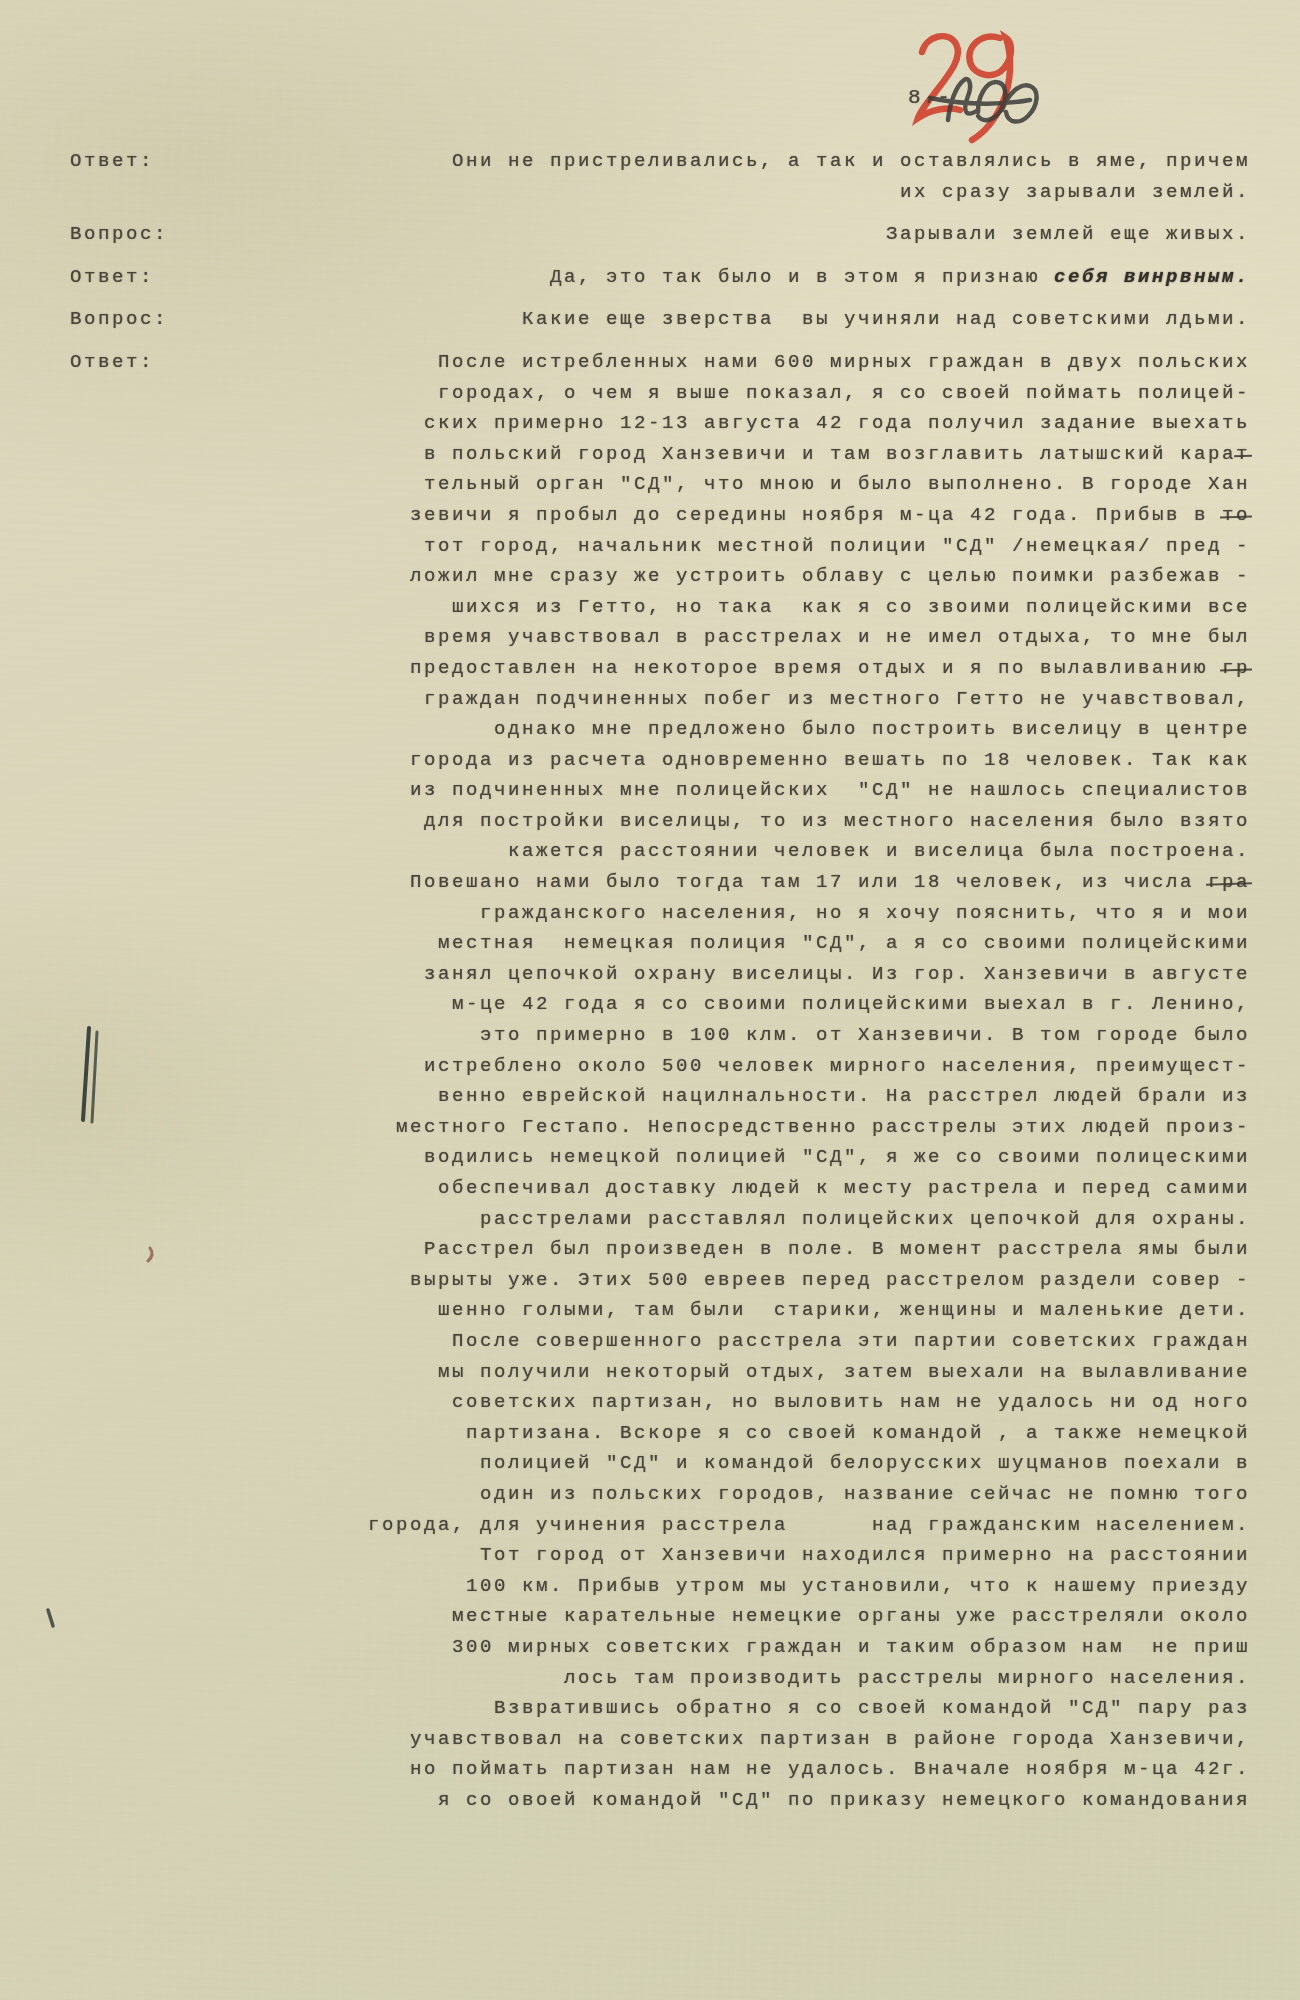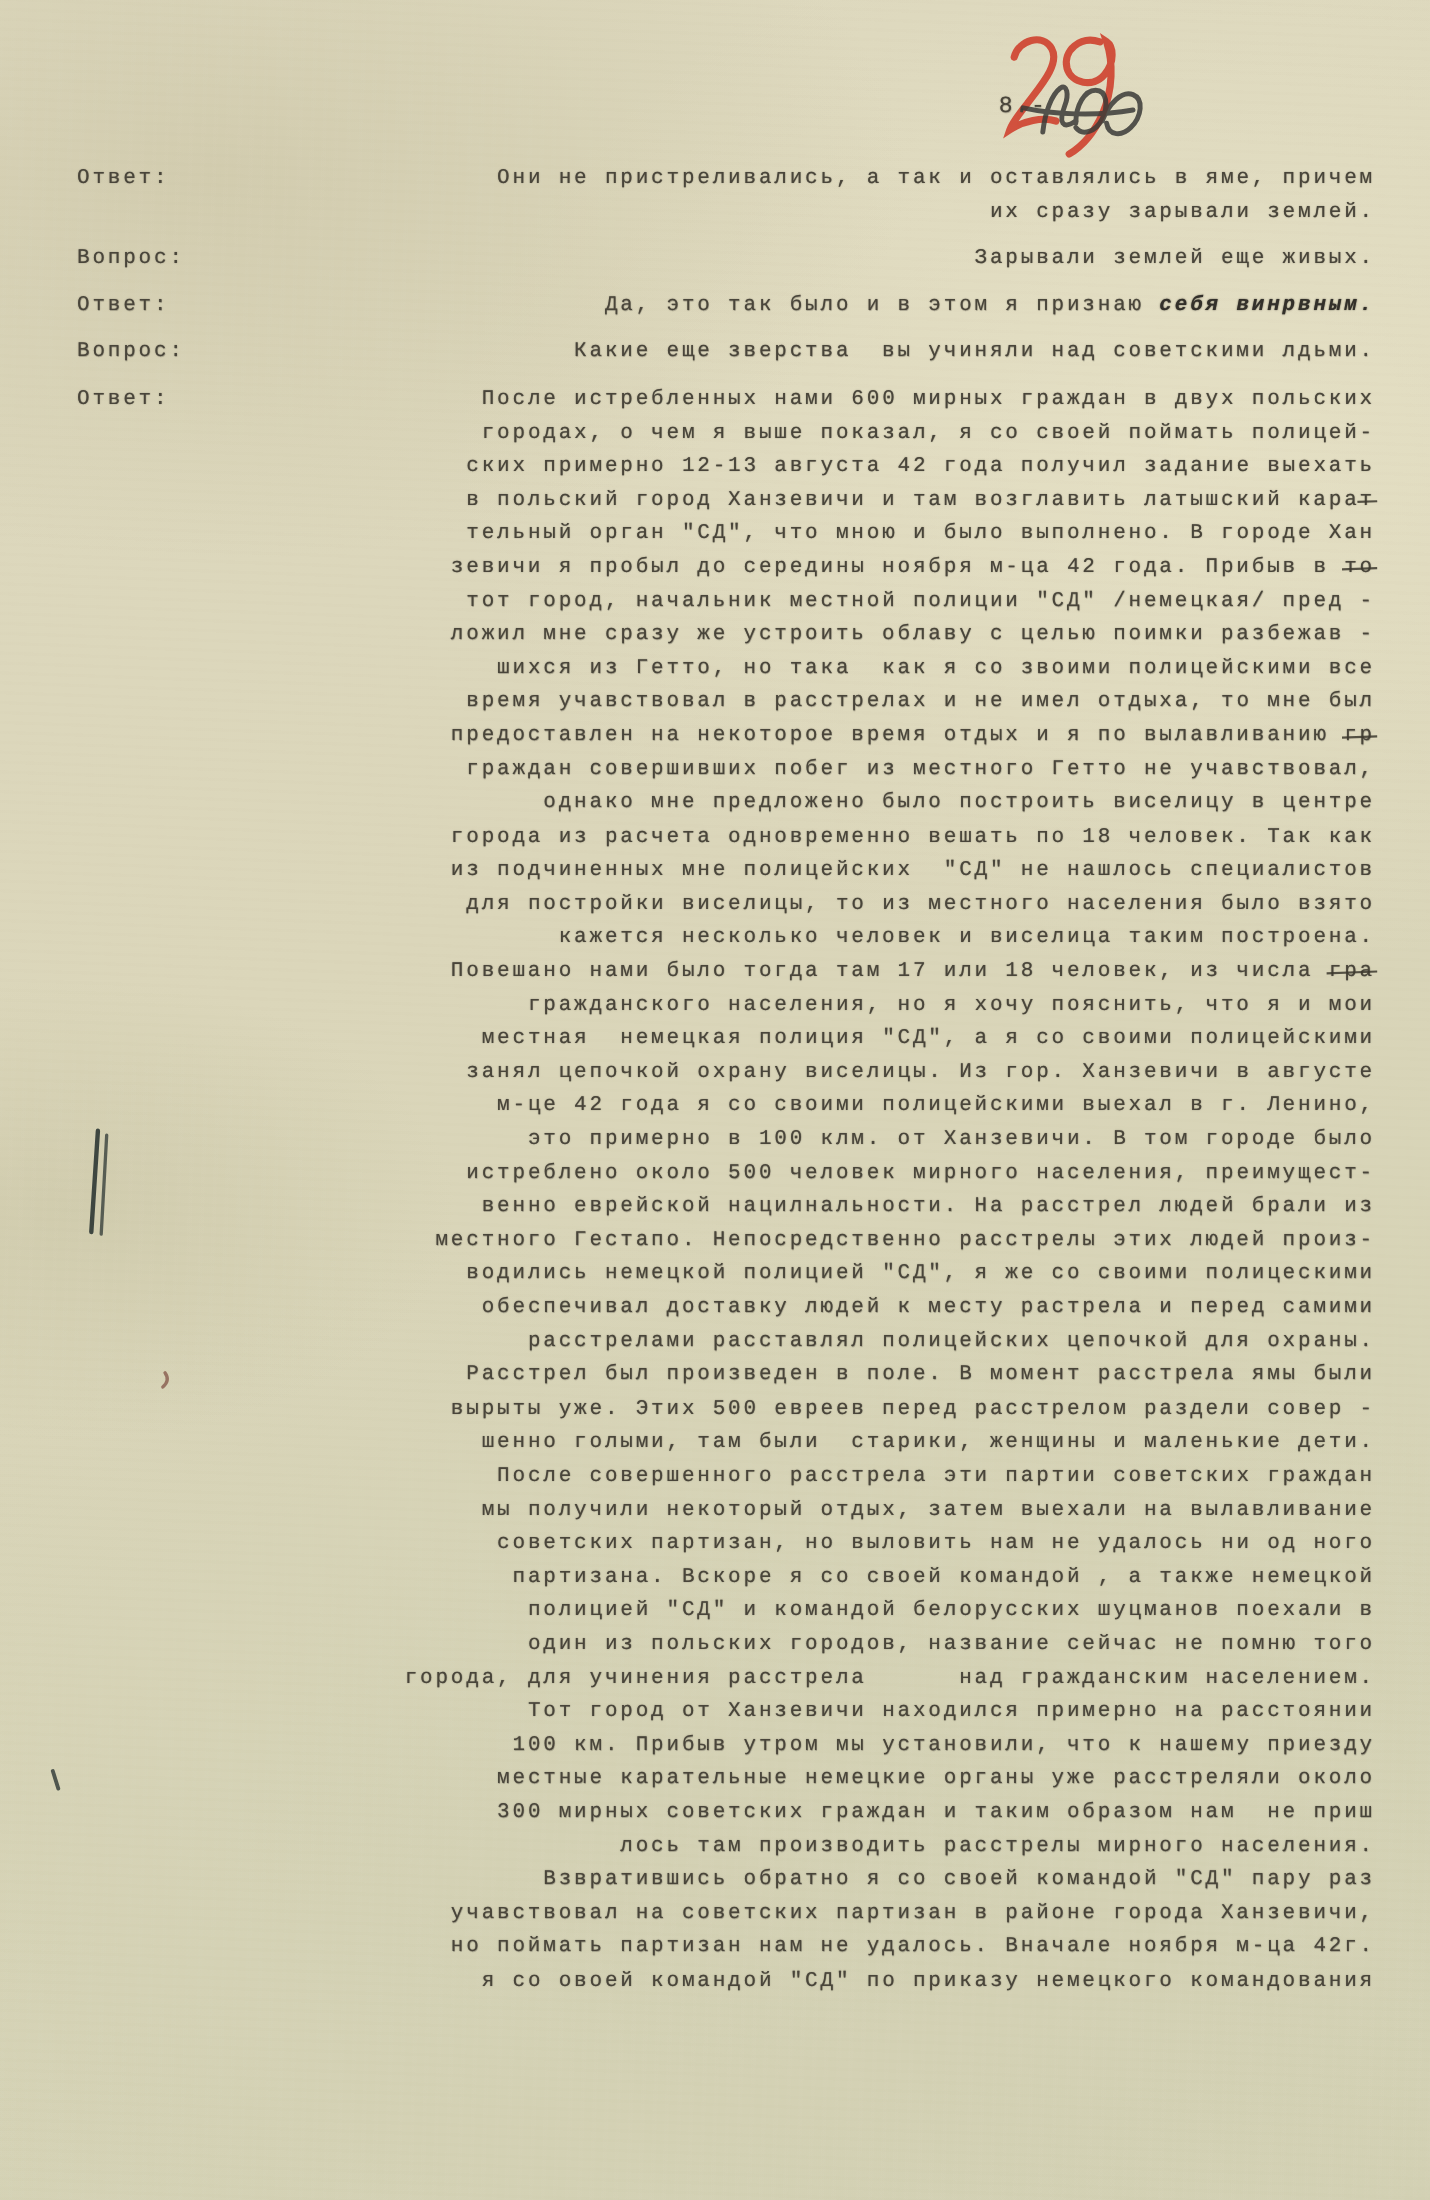--- a/index.html
+++ b/index.html
@@ -113,26 +113,26 @@
           <div class="line">городах, о чем я выше показал, я со своей поймать полицей-</div>
           <div class="line">ских примерно 12-13 августа 42 года получил задание выехать</div>
           <div class="line">в польский город Ханзевичи и там возглавить латышский кара<span class="struck">т</span></div>
           <div class="line">тельный орган "СД", что мною и было выполнено. В городе Хан</div>
           <div class="line">зевичи я пробыл до середины ноября м-ца 42 года. Прибыв в <span class="struck">то</span></div>
           <div class="line">тот город, начальник местной полиции "СД" /немецкая/ пред -</div>
           <div class="line">ложил мне сразу же устроить облаву с целью поимки разбежав -</div>
           <div class="line">шихся из Гетто, но така  как я со звоими полицейскими все</div>
           <div class="line">время учавствовал в расстрелах и не имел отдыха, то мне был</div>
           <div class="line">предоставлен на некоторое время отдых и я по вылавливанию <span class="struck">гр</span></div>
-          <div class="line">граждан совершивших побег из местного Гетто не учавствовал,</div>
+          <div class="line">граждан подчиненных побег из местного Гетто не учавствовал,</div>
           <div class="line">однако мне предложено было построить виселицу в центре</div>
           <div class="line">города из расчета одновременно вешать по 18 человек. Так как</div>
           <div class="line">из подчиненных мне полицейских  "СД" не нашлось специалистов</div>
           <div class="line">для постройки виселицы, то из местного населения было взято</div>
-          <div class="line">кажется несколько человек и виселица таким построена.</div>
+          <div class="line">кажется расстоянии человек и виселица была построена.</div>
           <div class="line">Повешано нами было тогда там 17 или 18 человек, из числа <span class="struck">гра</span></div>
           <div class="line">гражданского населения, но я хочу пояснить, что я и мои</div>
           <div class="line">местная  немецкая полиция "СД", а я со своими полицейскими</div>
           <div class="line">занял цепочкой охрану виселицы. Из гор. Ханзевичи в августе</div>
           <div class="line">м-це 42 года я со своими полицейскими выехал в г. Ленино,</div>
           <div class="line">это примерно в 100 клм. от Ханзевичи. В том городе было</div>
           <div class="line">истреблено около 500 человек мирного населения, преимущест-</div>
           <div class="line">венно еврейской нацилнальности. На расстрел людей брали из</div>
           <div class="line">местного Гестапо. Непосредственно расстрелы этих людей произ-</div>
           <div class="line">водились немецкой полицией "СД", я же со своими полицескими</div>

